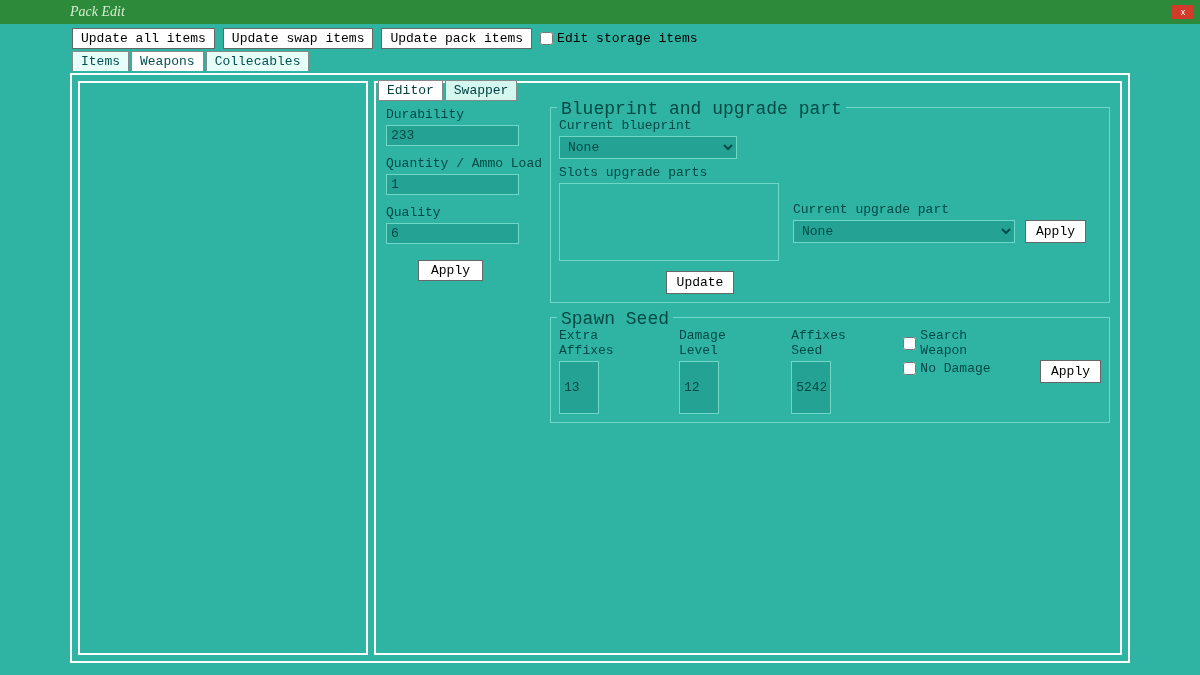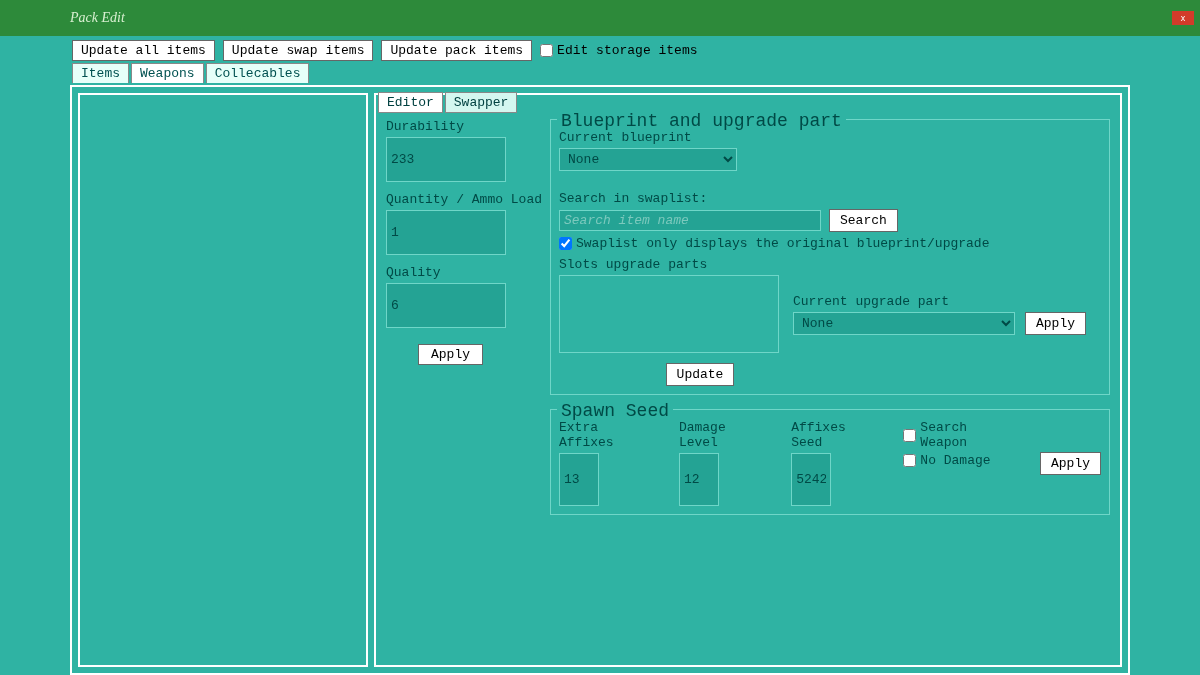--- a/index.html
+++ b/index.html
@@ -7,21 +7,21 @@
     background: #2fb3a3;
     font-family: "Courier New", monospace;
     font-size: 13px;
     color: #000;
     width: 1200px;
     height: 675px;
     overflow: hidden;
   }
   .titlebar {
     background: #2d8a3a;
-    height: 36px;
+    height: 24px;
     display: flex;
     align-items: center;
     padding: 0 6px 0 70px;
     justify-content: space-between;
     color: #d8efd0;
     font-style: italic;
     font-family: "Brush Script MT", cursive;
     font-size: 14px;
   }
   .close-btn {
@@ -119,25 +119,25 @@
   }
   .col-left-form { width: 160px; }
   .form-label {
     color: #004a46;
     margin-bottom: 3px;
     margin-top: 10px;
     font-size: 13px;
   }
   .form-label:first-child { margin-top: 0; }
   .txt-input {
-    width: 120px;
-    background: #24a394;
-    border: 1px solid #6fd6c8;
-    color: #004a46;
-    padding: 14px 4px;
+    width: 133px;
+    background: #24a394;
+    border: 1px solid #6fd6c8;
+    color: #004a46;
+    padding: 2px 4px;
     font-family: inherit;
     font-size: 13px;
   }
   .txt-input::placeholder { color: #5cb8aa; }
   .apply-btn {
     background: #fff;
     border: 1px solid #666;
     padding: 2px 12px;
     font-family: inherit;
     font-size: 13px;
@@ -275,31 +275,20 @@
 
         <div class="groupbox">
           <div class="group-legend">Blueprint and upgrade part</div>
 
           <div class="grp-row">
             <div>
               <div class="lbl">Current blueprint</div>
               <select class="select">
                 <option>None</option>
               </select>
-            </div>
-            <div>
-              <div class="lbl">Search in swaplist:</div>
-              <div style="display:flex; gap:8px; align-items:center;">
-                <input class="search-input" placeholder="Search item name" style="">
-                <button class="white-btn">Search</button>
-              </div>
-              <label style="display:flex; gap:4px; align-items:center; margin-top:4px; color:#004a46;">
-                <input type="checkbox" checked="" style="">
-                <span>Swaplist only displays the original blueprint/upgrade</span>
-              </label>
             </div>
           </div>
 
           <div class="lbl">Slots upgrade parts</div>
           <div class="slots-row">
             <div class="slots-box"></div>
             <div class="upgrade-col">
               <div class="lbl">Current upgrade part</div>
               <div style="display:flex; gap:10px; align-items:center;">
                 <select class="upgrade-select">

